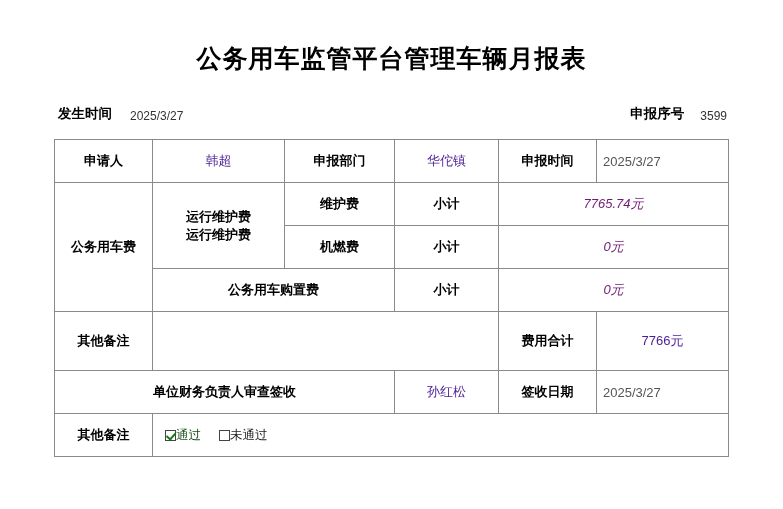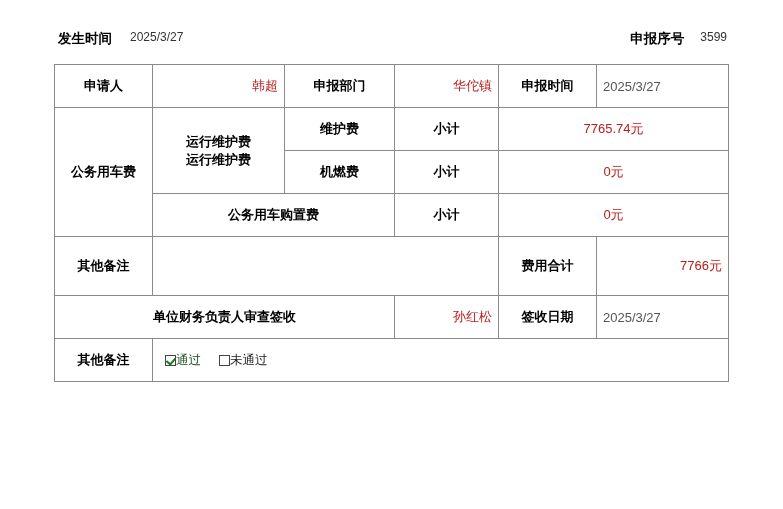--- a/index.html
+++ b/index.html
@@ -31,21 +31,21 @@
   }
   .meta-row {
     display: flex;
     align-items: center;
     margin-top: 30px;
     padding: 0 56px 0 58px;
     font-size: 13px;
   }
   .meta-left, .meta-right {
     display: flex;
-    align-items: flex-start;
+    align-items: flex-end;
   }
   .meta-right {
     margin-left: auto;
   }
   .meta-label {
     font-weight: bold;
     font-size: 13.5px;
     white-space: nowrap;
   }
   .meta-value {
@@ -71,35 +71,36 @@
     padding: 2px 6px;
     vertical-align: middle;
   }
   td.lbl {
     text-align: center;
     font-weight: bold;
     font-size: 13.5px;
     background: #ffffff;
   }
   td.val {
-    text-align: right;
+    text-align: center;
     font-size: 12px;
-    color: #b91c1c;
+    color: #4c1d95;
     padding-left: 10px;
   }
   td.val-date {
     text-align: left;
     font-size: 11.5px;
     color: #555;
     padding-left: 10px;
   }
   td.amount {
     text-align: center;
     font-size: 12px;
-    color: #b91c1c;
+    color: #701a75;
+    font-style: italic;
   }
   td.ctr {
     text-align: center;
     font-size: 13.5px;
     font-weight: bold;
   }
   .two-line {
     line-height: 1.35;
   }
   .checks {
@@ -136,20 +137,21 @@
     border: solid #1a7a1a;
     border-width: 0 2px 2px 0;
     transform: rotate(42deg);
   }
 </style>
 </head>
 <body>
 
 <div class="page">
 
+  <div class="title">公务用车监管平台管理车辆月报表</div>
 
   <div class="meta-row">
     <div class="meta-left">
       <span class="meta-label">发生时间</span>
       <span class="meta-value">2025/3/27</span>
     </div>
     <div class="meta-right">
       <span class="meta-label">申报序号</span>
       <span class="meta-value">3599</span>
     </div>

